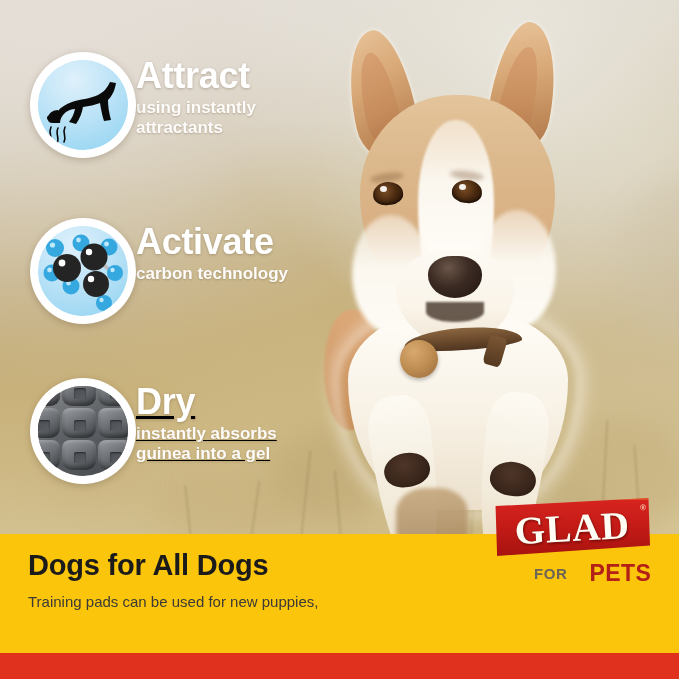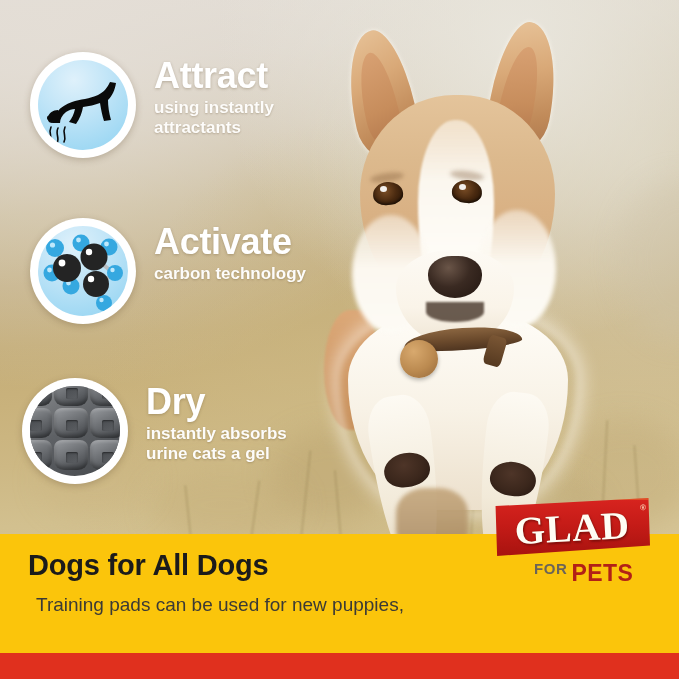--- a/index.html
+++ b/index.html
@@ -163,21 +163,21 @@
     left:96px;top:478px;width:72px;height:62px;
     background:linear-gradient(180deg,#c2a377 0%,#a98а63 100%);
     background:linear-gradient(180deg,#c2a377 0%,#a98a63 100%);
     border-radius:40% 40% 30% 30%;filter:blur(2px);opacity:.85;
   }
 
   
   .feature{position:absolute;display:flex;align-items:flex-start;}
   .f1{left:30px;top:52px;}
   .f2{left:30px;top:218px;}
-  .f3{left:22px;top:378px;}
+  .f3{left:30px;top:378px;text-decoration:underline;}
 
   .badge{
     position:relative;width:106px;height:106px;border-radius:50%;
     background:#ffffff;
     box-shadow:0 2px 7px rgba(90,70,40,.28);
     flex:0 0 auto;
   }
   .badge-inner{
     position:absolute;left:8px;top:8px;width:90px;height:90px;border-radius:50%;
     overflow:hidden;
@@ -196,21 +196,21 @@
 
   
   .quilt{position:absolute;inset:0;}
   .quilt-cell{position:absolute;border-radius:24% 24% 30% 30%;
     background:linear-gradient(155deg,#9a9da1 0%,#74777b 40%,#55585c 75%,#3f4246 100%);
     box-shadow:inset 0 -3px 4px rgba(0,0,0,.35), inset 0 2px 3px rgba(255,255,255,.18);}
   .quilt-dimple{position:absolute;border-radius:16%;
     background:linear-gradient(155deg,#4a4d51 0%,#5b5e62 100%);
     box-shadow:inset 0 1px 2px rgba(0,0,0,.5);}
 
-  .ftext{margin-left:18px;padding-top:6px;}
+  .ftext{padding-top:6px;}
   .fhead{
     font-size:36px;font-weight:700;color:#ffffff;line-height:1;
     letter-spacing:-.3px;
     text-shadow:0 1px 3px rgba(90,70,40,.32);
   }
   .fsub{
     font-size:17px;font-weight:700;color:#fdfcfa;line-height:1.18;margin-top:4px;
     text-shadow:0 1px 2px rgba(90,70,40,.30);
   }
 
@@ -238,37 +238,37 @@
     letter-spacing:.5px;
     transform:rotate(-3.2deg);
     text-shadow:1px 2px 2px rgba(90,10,6,.55), 0 0 1px rgba(120,30,10,.7);
   }
   .logo-reg{
     position:absolute;right:4px;top:5px;font-size:8px;color:#ffe9c9;
     font-family:"Liberation Sans",sans-serif;transform:rotate(-3deg);
   }
   .logo-sub{
     position:absolute;left:40px;top:62px;
-    display:flex;align-items:flex-start;gap:4px;
+    display:flex;align-items:center;gap:22px;
   }
   .lg-for{font-size:15px;font-weight:700;color:#6b6458;letter-spacing:.6px;}
   .lg-pets{font-size:23px;font-weight:700;color:#b22017;letter-spacing:.4px;}
 
   
   .yellow{
     position:absolute;left:0;top:534px;width:679px;height:119px;
     background:#fbc50b;
   }
   .yhead{
     position:absolute;left:28px;top:549px;
     font-size:29px;font-weight:700;color:#1b1b1b;letter-spacing:-.2px;
   }
   .ysub{
-    position:absolute;left:36px;top:592px;
-    font-size:19px;font-weight:400;color:#3b3a36;line-height:1.35;
+    position:absolute;left:28px;top:592px;
+    font-size:15px;font-weight:400;color:#3b3a36;line-height:1.35;
   }
   .redbar{
     position:absolute;left:0;top:653px;width:679px;height:26px;
     background:#e0301e;
   }
 </style>
 </head>
 <body>
 
 <div id="ad">
@@ -423,21 +423,21 @@
           <div class="quilt-dimple" style="left:0px;top:66px;width:12px;height:11px;"></div>
           <div class="quilt-dimple" style="left:36px;top:66px;width:12px;height:11px;"></div>
           <div class="quilt-dimple" style="left:72px;top:66px;width:12px;height:11px;"></div>
         </div>
       </div>
     </div>
     <div class="ftext">
       <div class="fhead">Dry</div>
       <div class="fsub">
         <div>instantly absorbs</div>
-        <div>urine cats a gel</div>
+        <div>guinea into a gel</div>
       </div>
     </div>
   </div>
 
   <div class="yellow"></div>
   <div class="yhead">Dogs for All Dogs</div>
   <div class="ysub">
     <div>Training pads can be used for new puppies,</div>
   </div>
 

